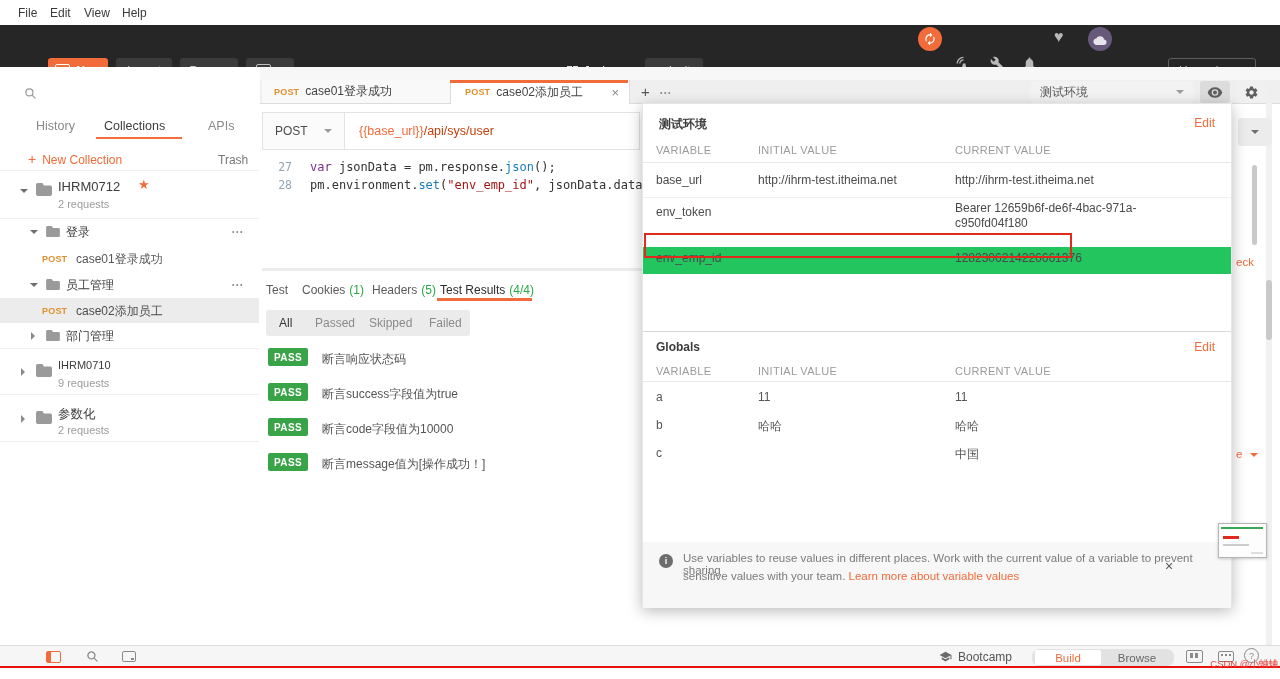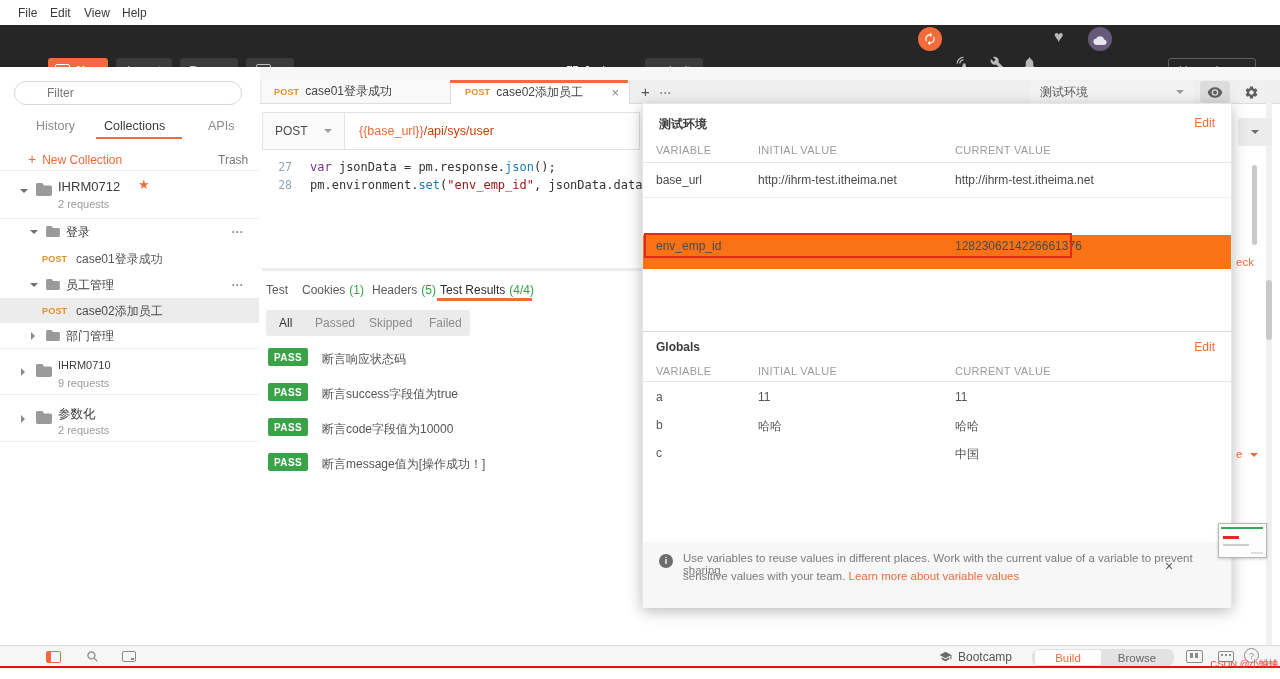--- a/index.html
+++ b/index.html
@@ -179,21 +179,20 @@
     <span class="sep"></span>
     <span class="tri" style="margin:0 8px"></span>
   </div>
 </div>
 
 <div class="abs sidebar">
   <svg class="abs" style="left:24px;top:20px" width="13" height="13" viewBox="0 0 24 24">
       <circle cx="10" cy="10" r="6.5" fill="none" stroke="#9a9a9a" stroke-width="2.2"></circle>
       <path d="M15 15l6 6" stroke="#9a9a9a" stroke-width="2.2"></path>
     </svg>
-  <input class="filter" placeholder="Filter" style="">
   <span class="stab" style="left:36px">History</span>
   <span class="stab on" style="left:104px">Collections</span>
   <span class="stab" style="left:208px">APIs</span>
   <div class="abs" style="left:96px;top:70px;width:86px;height:2px;background:#f26b3a"></div>
   <div class="abs" style="left:28px;top:84px;color:#f26b3a">
     <span style="font-size:14px;margin-right:6px">+</span><span>New Collection</span>
   </div>
   <span class="abs" style="left:218px;top:86px;color:#777">Trash</span>
   <div class="treediv" style="top:103px"></div>
 
@@ -365,21 +364,26 @@
     <span class="cini">INITIAL VALUE</span>
     <span class="ccur">CURRENT VALUE</span>
   </div>
   <div class="abs" style="left:0;top:58px;width:100%;border-bottom:1px solid #e8e8e8"></div>
 
   <div class="prow" style="top:59px;height:34px;border-bottom:1px solid #f0f0f0">
     <span class="cvar" style="top:10px">base_url</span>
     <span class="cini" style="top:10px">http://ihrm-test.itheima.net</span>
     <span class="ccur" style="top:10px">http://ihrm-test.itheima.net</span>
   </div>
-  <div class="prow" style="top:131px;height:34px;background:#f97316">
+  <div class="prow" style="top:93px;height:38px">
+    <span class="cvar" style="top:8px">env_token</span>
+    <span class="cini" style="top:8px"></span>
+    <span class="ccur" style="top:4px;width:230px;line-height:15px;display:inline-block">Bearer 12659b6f-de6f-4bac-971a-c950fd04f180</span>
+  </div>
+  <div class="prow" style="top:143px;height:27px;background:#22c55e">
     <span class="cvar" style="top:4px">env_emp_id</span>
     <span class="cini" style="top:4px"></span>
     <span class="ccur" style="top:4px">1282306214226661376</span>
   </div>
   <div class="redbox"></div>
 
   <div class="abs" style="left:0;top:227px;width:100%;border-top:1px solid #d8d8d8"></div>
   <div class="abs" style="left:13px;top:236px;font-weight:bold;color:#3c3c3c">Globals</div>
   <span class="edit" style="top:236px">Edit</span>
 

